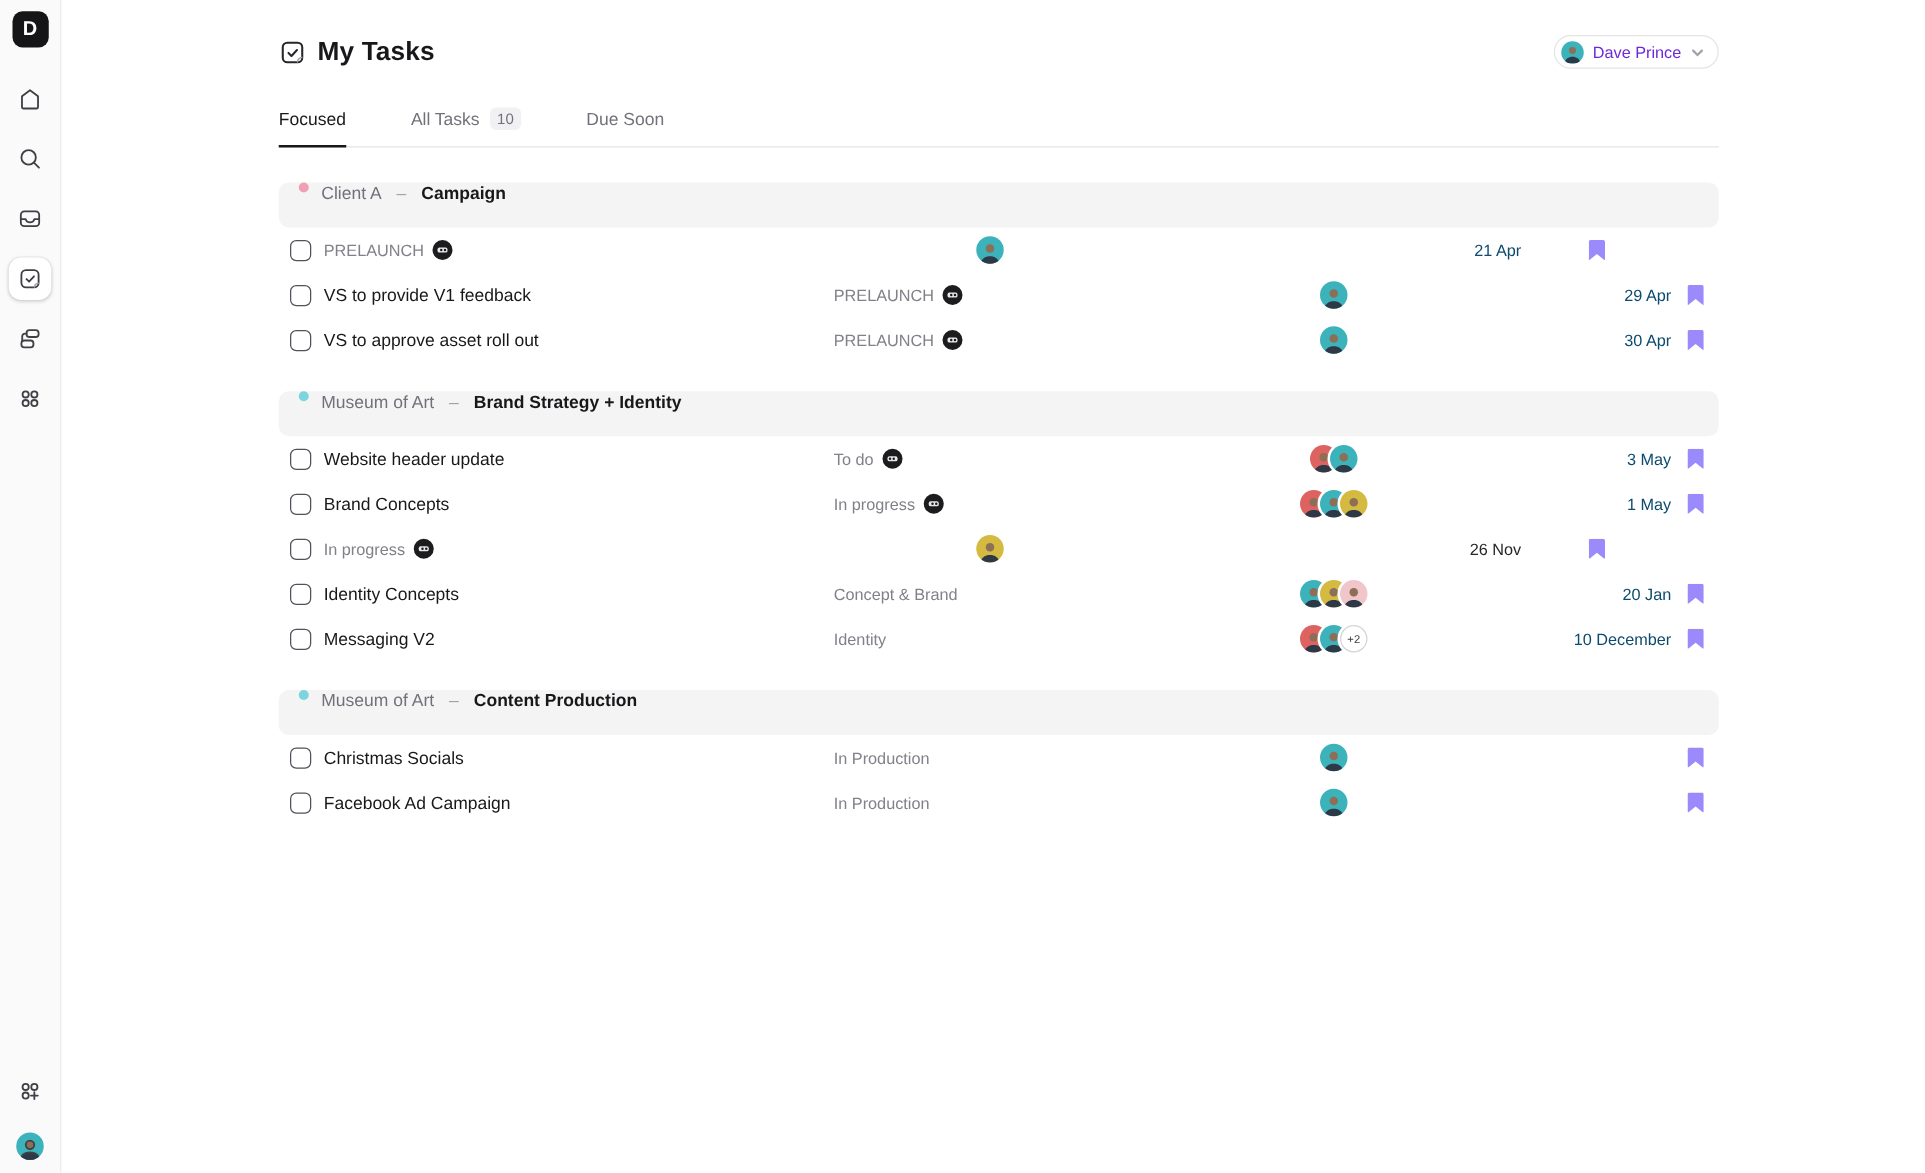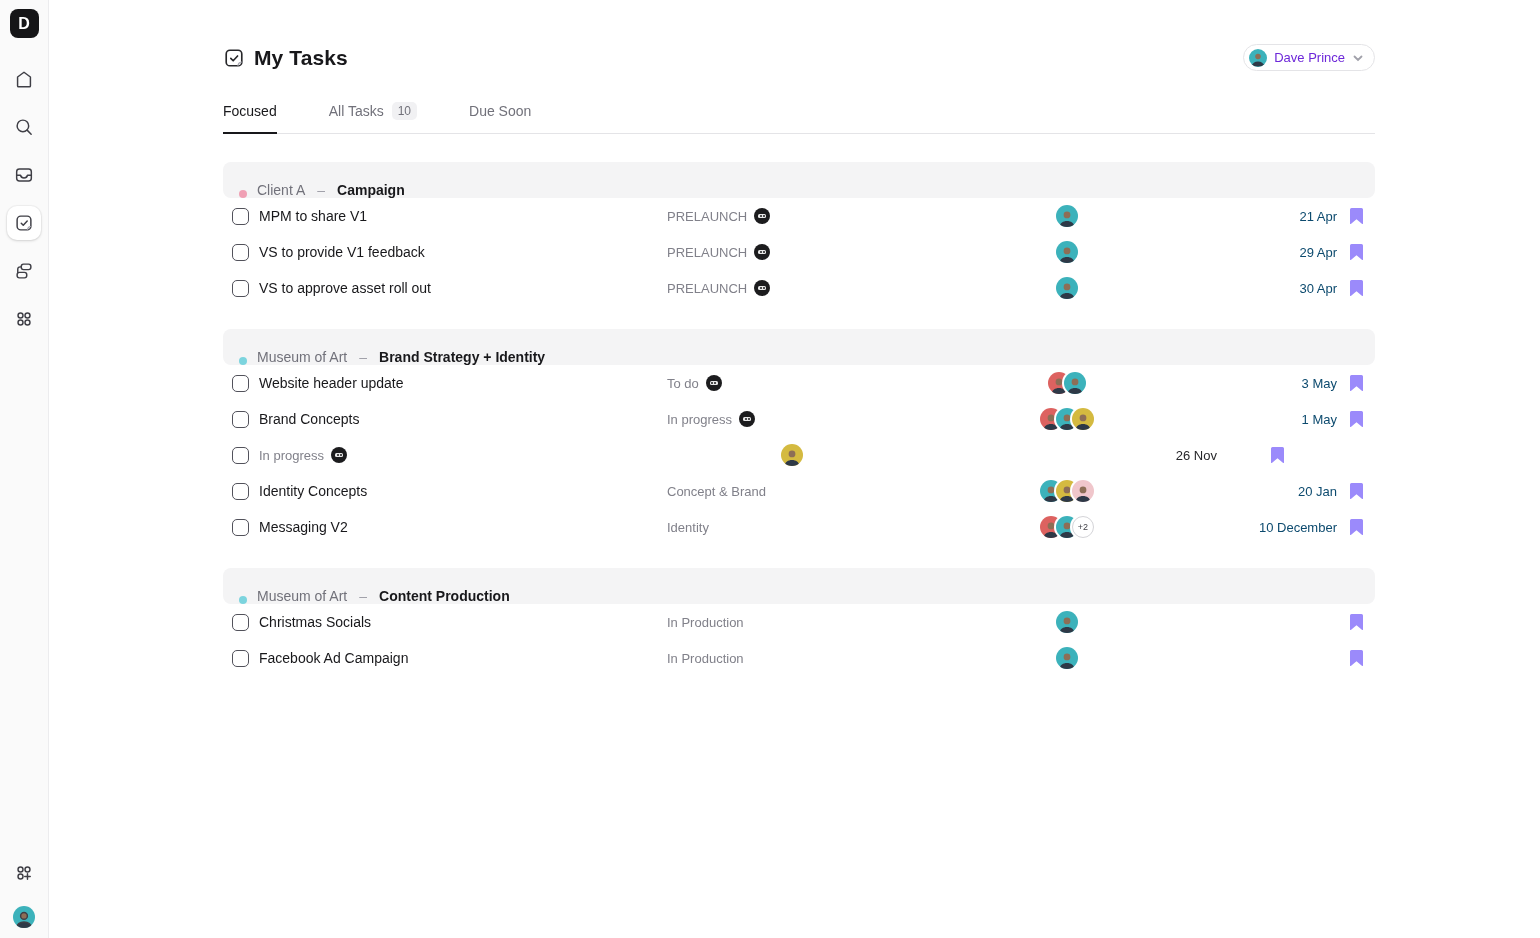--- a/index.html
+++ b/index.html
@@ -26,21 +26,21 @@
   .avatar svg { position:absolute; left:0; top:2px; width:22px; height:22px; }
   .avatar.small { width:18px; height:18px; }
   .avatar.small svg { width:18px; height:18px; top:1px; }
   .avatar.ring { box-shadow:0 0 0 2px #fff; }
   .avatar.overflow { background:#fff; border:1px solid #d4d4d8; display:flex; align-items:center;
     justify-content:center; font-size:9px; color:#3f3f46; }
 
   
   .main { flex:1; position:relative; }
   .container { width:1152px; margin-left:174px; }
-  .page-header { display:flex; align-items:center; justify-content:space-between; padding-top:44px; }
+  .page-header { display:flex; align-items:center; justify-content:space-between; padding-top:28px; }
   .title-wrap { display:flex; align-items:center; gap:9px; }
   .title-wrap svg { width:22px; height:22px; stroke:#27272a; stroke-width:1.8; fill:none;
     stroke-linecap:round; stroke-linejoin:round; }
   .page-title { font-size:21px; font-weight:bold; letter-spacing:.1px; }
   .user-pill { display:flex; align-items:center; gap:7px; height:27px; padding:0 10px 0 5px;
     border:1px solid #e4e4e7; border-radius:14px; background:#fff; cursor:pointer; }
   .user-pill .name { font-size:13px; color:#6d28d9; }
   .user-pill svg.chev { width:12px; height:12px; stroke:#a1a1aa; stroke-width:1.8; fill:none; stroke-linecap:round; }
 
   
@@ -48,21 +48,21 @@
   .tab { display:flex; align-items:center; gap:8px; padding-bottom:13px; font-size:14px;
     color:#71717a; cursor:pointer; position:relative; }
   .tab.active { color:#18181b; }
   .tab.active::after { content:""; position:absolute; left:0; right:0; bottom:-1px; height:2px; background:#18181b; }
   .tab .badge { background:#f1f1f3; color:#71717a; font-size:12px; border-radius:5px; padding:2px 6px; }
 
   
   .sections { margin-top:28px; }
   .section { margin-bottom:23px; }
   .section-header { height:36px; background:#f4f4f5; border-radius:8px; display:flex;
-    align-items:flex-end; padding:0 16px; gap:10px; }
+    align-items:flex-start; padding:0 16px; gap:10px; }
   .dot { width:8px; height:8px; border-radius:50%; flex:0 0 auto; }
   .client-name { font-size:14px; color:#71717a; }
   .dash { font-size:14px; color:#a1a1aa; margin:0 2px; }
   .project-name { font-size:14px; font-weight:bold; color:#18181b; }
 
   .task-row { height:36px; display:grid; grid-template-columns:36px 408px 250px 300px 120px 38px;
     align-items:center; }
   .checkbox { width:17px; height:17px; border:1.5px solid #52525b; border-radius:5px;
     margin-left:9px; cursor:pointer; background:#fff; }
   .task-title { font-size:14px; color:#18181b; cursor:pointer; }
@@ -191,21 +191,20 @@
       <span class="dot" style="background: rgb(240, 160, 180);"></span>
       <span class="client-name">Client A</span>
       <span class="dash">–</span>
       <span class="project-name">Campaign</span>
     </div>
     <div class="rows">
               <div class="task-row">
     <div>
                   <div class="checkbox"></div>
                 </div>
-    <div class="task-title">MPM to share V1</div>
     <div class="status-cell">
       <span class="status-text">PRELAUNCH</span>
       <span class="status-logo"></span>
     </div>
     <div class="avatars-cell">
       <div class="avatar-stack">
                     <div class="avatar" style="background: rgb(60, 178, 187);">
                       <svg viewBox="0 0 24 24">
     <circle cx="12" cy="8.6" r="3.7" fill="#8d6e56"></circle>
     <path d="M3.5 22c.9-4.4 4.2-6.7 8.5-6.7s7.6 2.3 8.5 6.7z" fill="#2e3947"></path>

